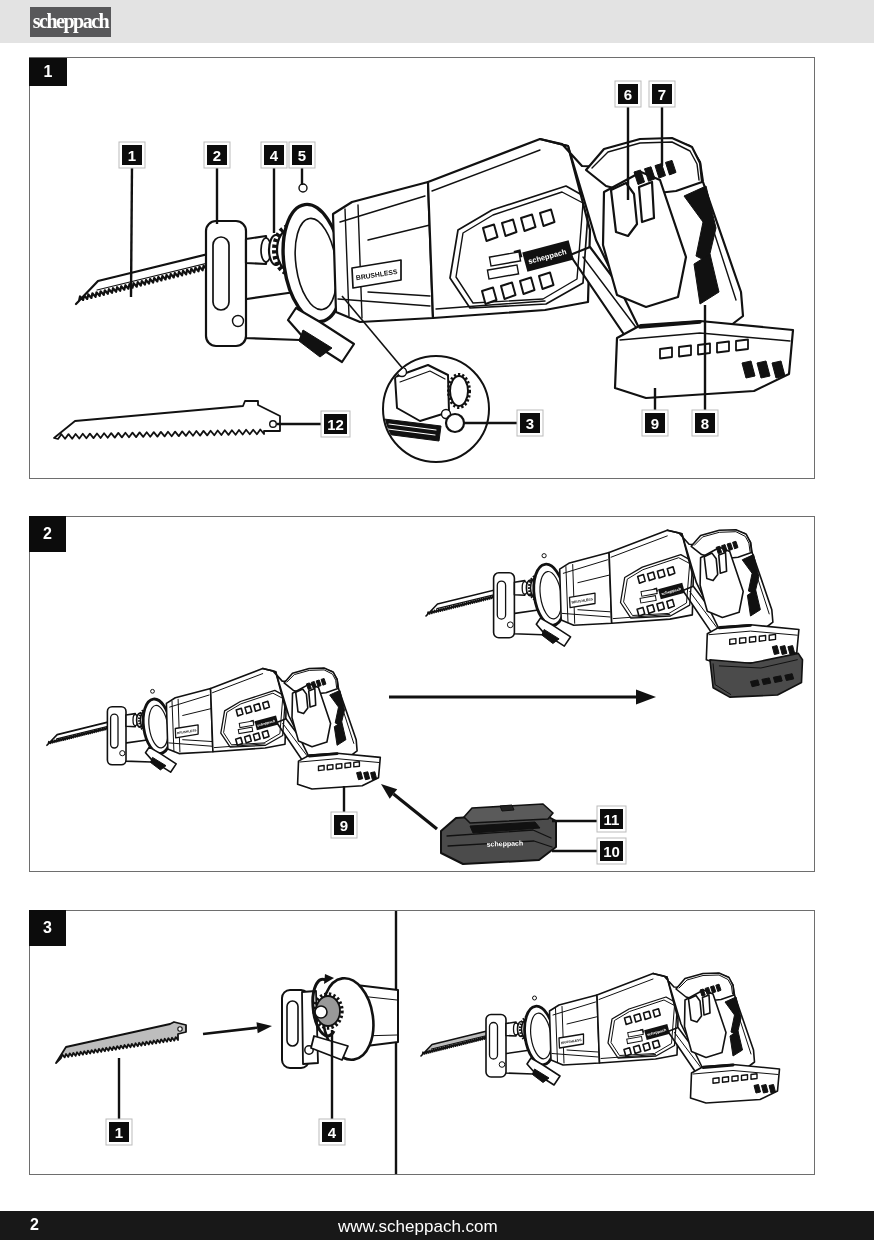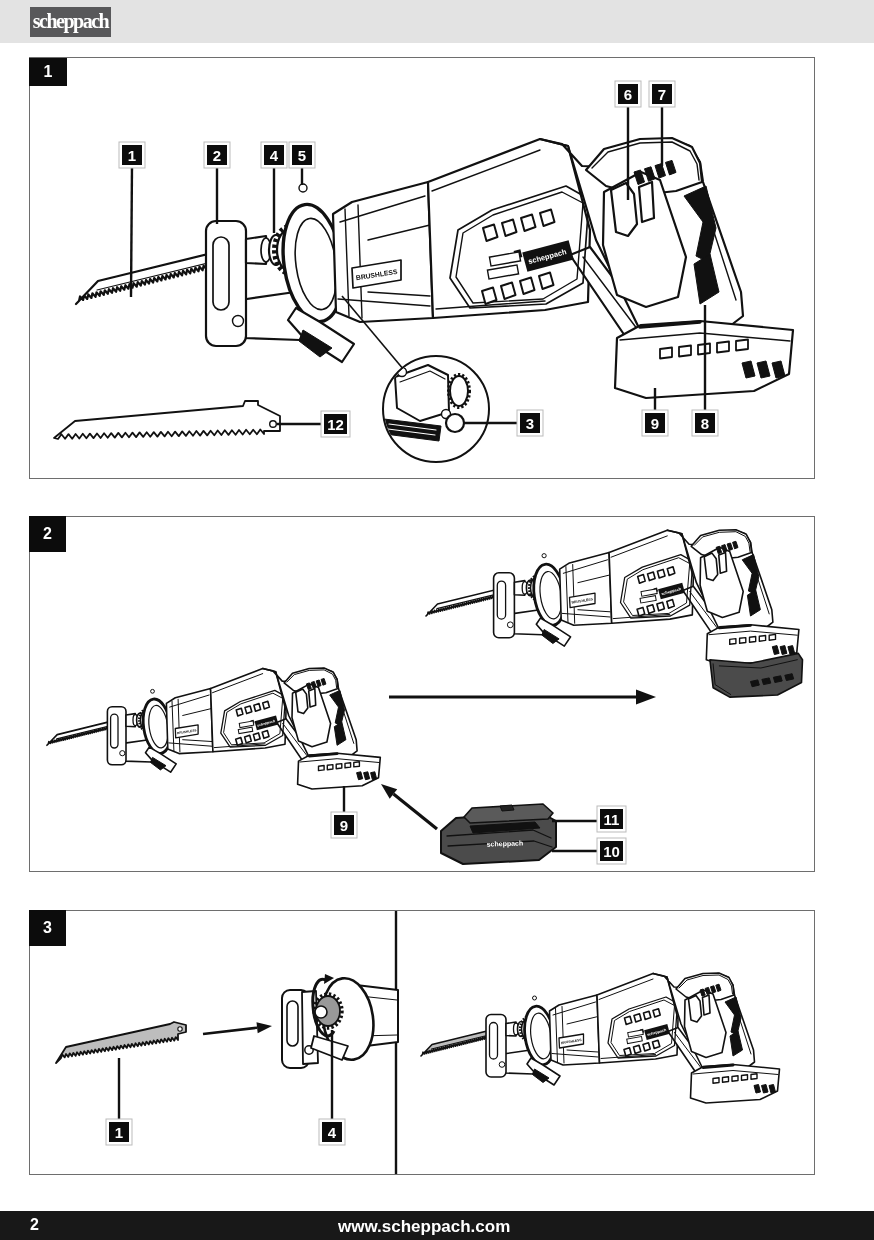--- a/index.html
+++ b/index.html
@@ -4,21 +4,21 @@
 font-family:"Liberation Sans",sans-serif;}
 .hdr{position:absolute;left:0;top:0;width:874px;height:43px;background:#e3e3e3;}
 .logo{position:absolute;left:30px;top:7px;width:81px;height:30px;background:#58585a;
 color:#fff;text-align:center;font-family:"Liberation Serif",serif;font-weight:bold;
 font-size:20px;line-height:28px;letter-spacing:-1.5px;}
 .box{position:absolute;left:29px;width:784px;border:1.5px solid #6e6e6e;background:#fff;}
 .num{position:absolute;background:#0c0c0c;color:#fff;font-weight:bold;font-size:16px;
 text-align:center;}
 .ftr{position:absolute;left:0;top:1211px;width:874px;height:29px;background:#181818;color:#fff;}
 .ftr .pg{position:absolute;left:30px;top:5px;font-size:16px;font-weight:bold;}
-.ftr .url{position:absolute;left:338px;top:6px;font-size:17px;font-weight:bold;}
+.ftr .url{position:absolute;left:338px;top:6px;font-size:17px;font-weight:normal;}
 svg.page{position:absolute;left:0;top:0;}
 </style></head><body>
 <div class="hdr"></div>
 <div class="logo">scheppach</div>
 <div class="box" style="top:57px;height:420px;"></div>
 <div class="box" style="top:516px;height:354px;"></div>
 <div class="box" style="top:910px;height:263px;"></div>
 <div class="num" style="left:29px;top:58px;width:38px;height:28px;line-height:28px;">1</div>
 <div class="num" style="left:29px;top:516px;width:37px;height:36px;line-height:36px;">2</div>
 <div class="num" style="left:29px;top:910px;width:37px;height:36px;line-height:36px;">3</div>

